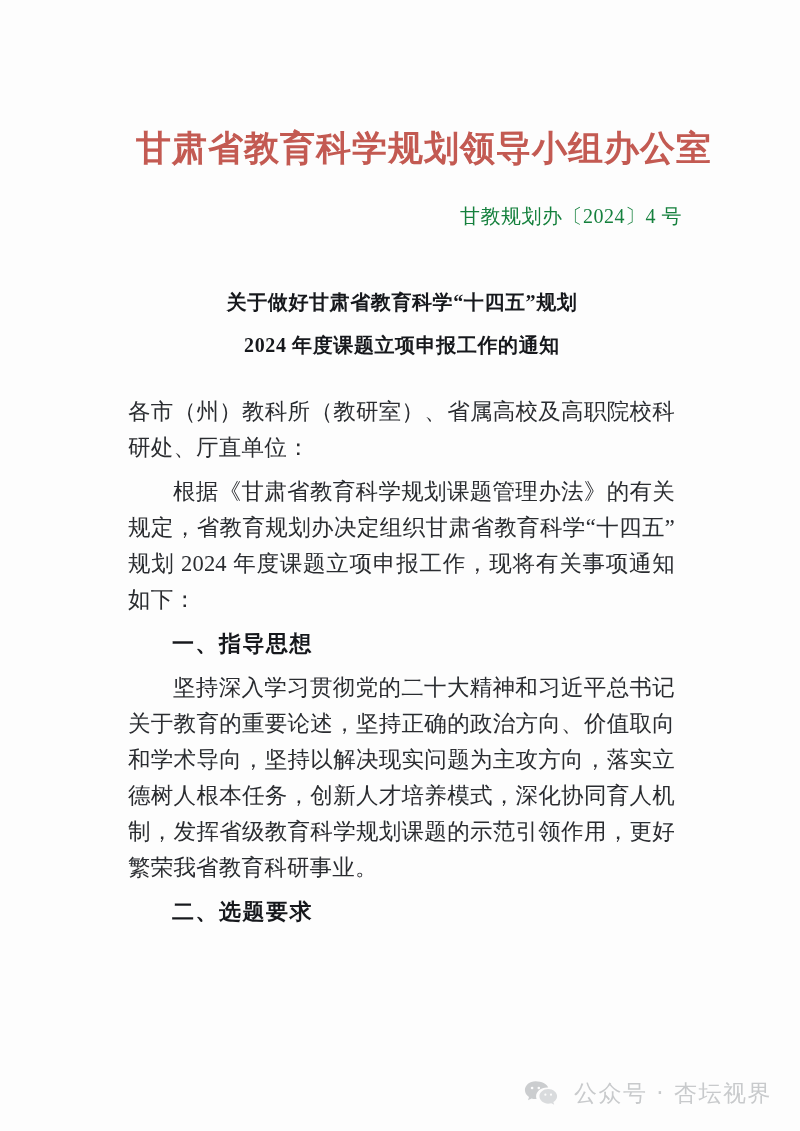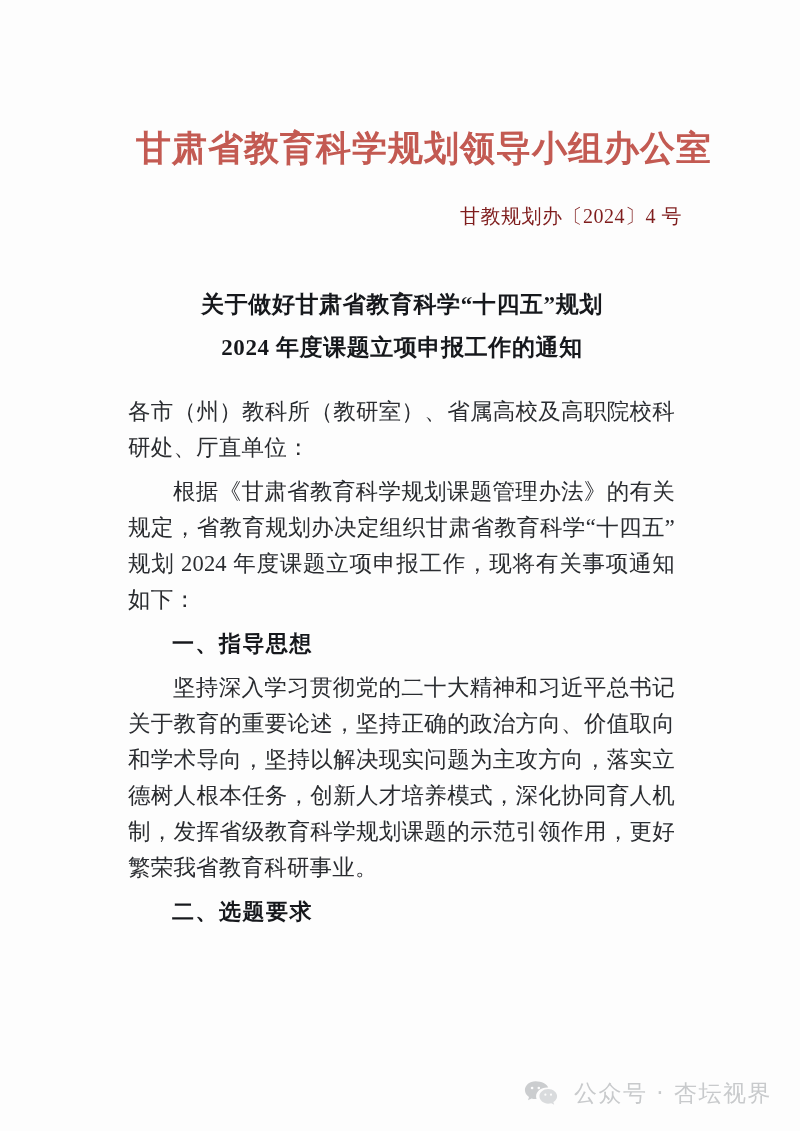--- a/index.html
+++ b/index.html
@@ -49,33 +49,33 @@
     right: 118px;
     top: 200px;
     text-align: right;
   }
   .doc-number {
     display: inline-block;
     font-family: "Liberation Serif", "DejaVu Serif", serif;
     font-size: 20px;
     line-height: 32px;
     letter-spacing: 0.5px;
-    color: #7f1d1d;
+    color: #15803d;
   }
 
   
   .doc-title {
     position: absolute;
     left: 108px;
     right: 104px;
     top: 268px;
     text-align: center;
     font-family: "Liberation Serif", "DejaVu Serif", serif;
     font-weight: bold;
-    font-size: 23px;
+    font-size: 20px;
     line-height: 43px;
     letter-spacing: 0.6px;
     color: #16181c;
   }
   .doc-title .title-line {
     display: block;
     white-space: nowrap;
   }
 
   

